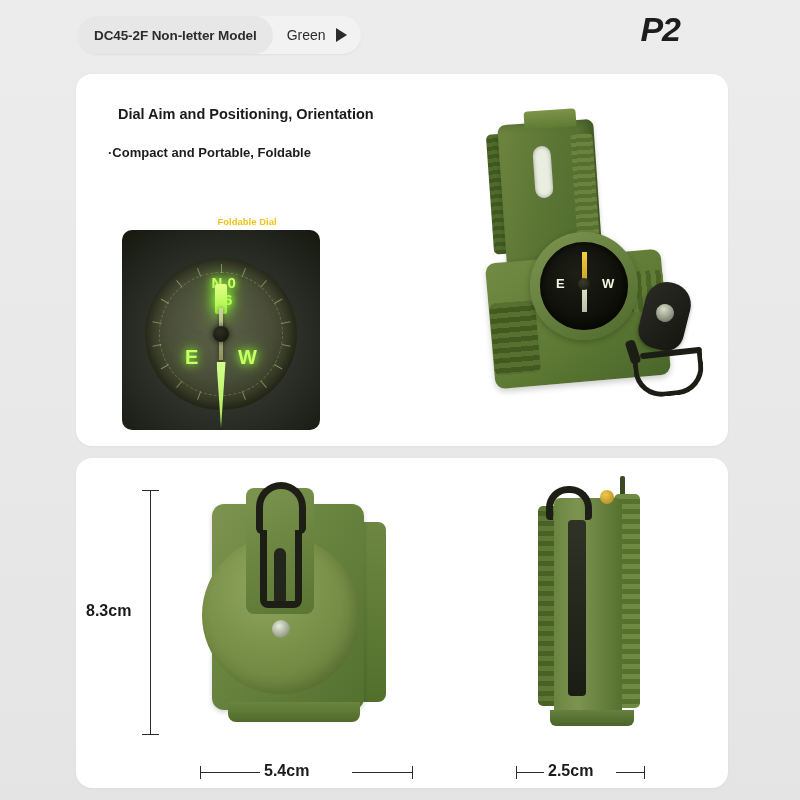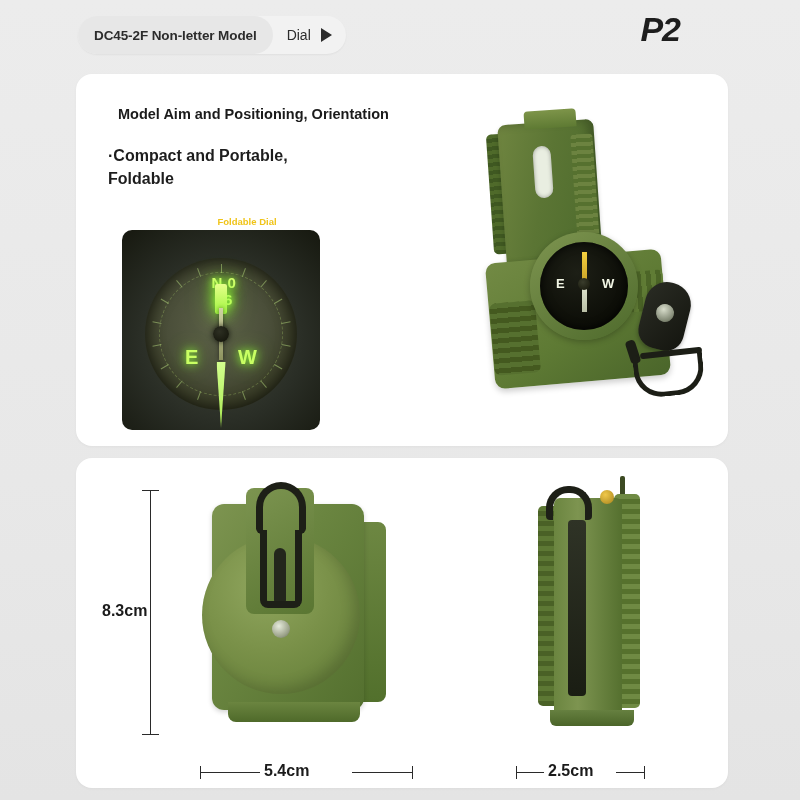--- a/index.html
+++ b/index.html
@@ -88,21 +88,21 @@
   }
   .bullet {
     position: absolute;
     left: 32px;
     font-size: 11px;
     font-weight: 700;
     color: #1d1d1d;
     line-height: 1.45;
     width: 240px;
   }
-  #bullet-1 { top: 70px; font-size: 16px; }
+  #bullet-1 { top: 70px; font-size: 13px; }
   #bullet-2 { top: 96px; }
 
   
   .lum-label {
     position: absolute;
     left: 112px; top: 142px;
     width: 118px;
     text-align: center;
     font-size: 9.5px;
     font-weight: 700;
@@ -359,21 +359,21 @@
     background: #2a2a2a;
   }
   .dim-v-cap-top { top: 32px; }
   .dim-v-cap-bottom { top: 276px; }
   .dim-h-label {
     position: absolute;
     font-size: 16px;
     font-weight: 700;
     color: #1b1b1b;
   }
-  #label-height { left: 26px; top: 144px; }
+  #label-height { left: 10px; top: 144px; }
 
   .dim-line-h {
     position: absolute;
     height: 1px;
     background: #2a2a2a;
   }
   .dim-cap-v {
     position: absolute;
     width: 1px; height: 13px;
     background: #2a2a2a;
@@ -511,29 +511,29 @@
   }
 </style>
 </head>
 <body>
 
 <div class="page">
 
   <div class="header">
     <div class="model-pill">
       <div class="model-name">DC45-2F Non-letter Model</div>
-      <div class="color-name">Dial</div>
+      <div class="color-name">Green</div>
       <div class="arrow"></div>
     </div>
     <div class="page-number">P2</div>
   </div>
 
   <div class="card" id="card-top">
 
-    <div class="headline">Model Aim and Positioning, Orientation</div>
+    <div class="headline">Dial Aim and Positioning, Orientation</div>
     <div class="bullet" id="bullet-1">·Compact and Portable, Foldable</div>
 
     <div class="lum-label">Foldable Dial</div>
 
     <div class="dial-photo">
       <div class="dial-ring">
         <div class="tick" style="transform:rotate(0deg)"></div>
         <div class="tick" style="transform:rotate(20deg)"></div>
         <div class="tick" style="transform:rotate(40deg)"></div>
         <div class="tick" style="transform:rotate(60deg)"></div>

